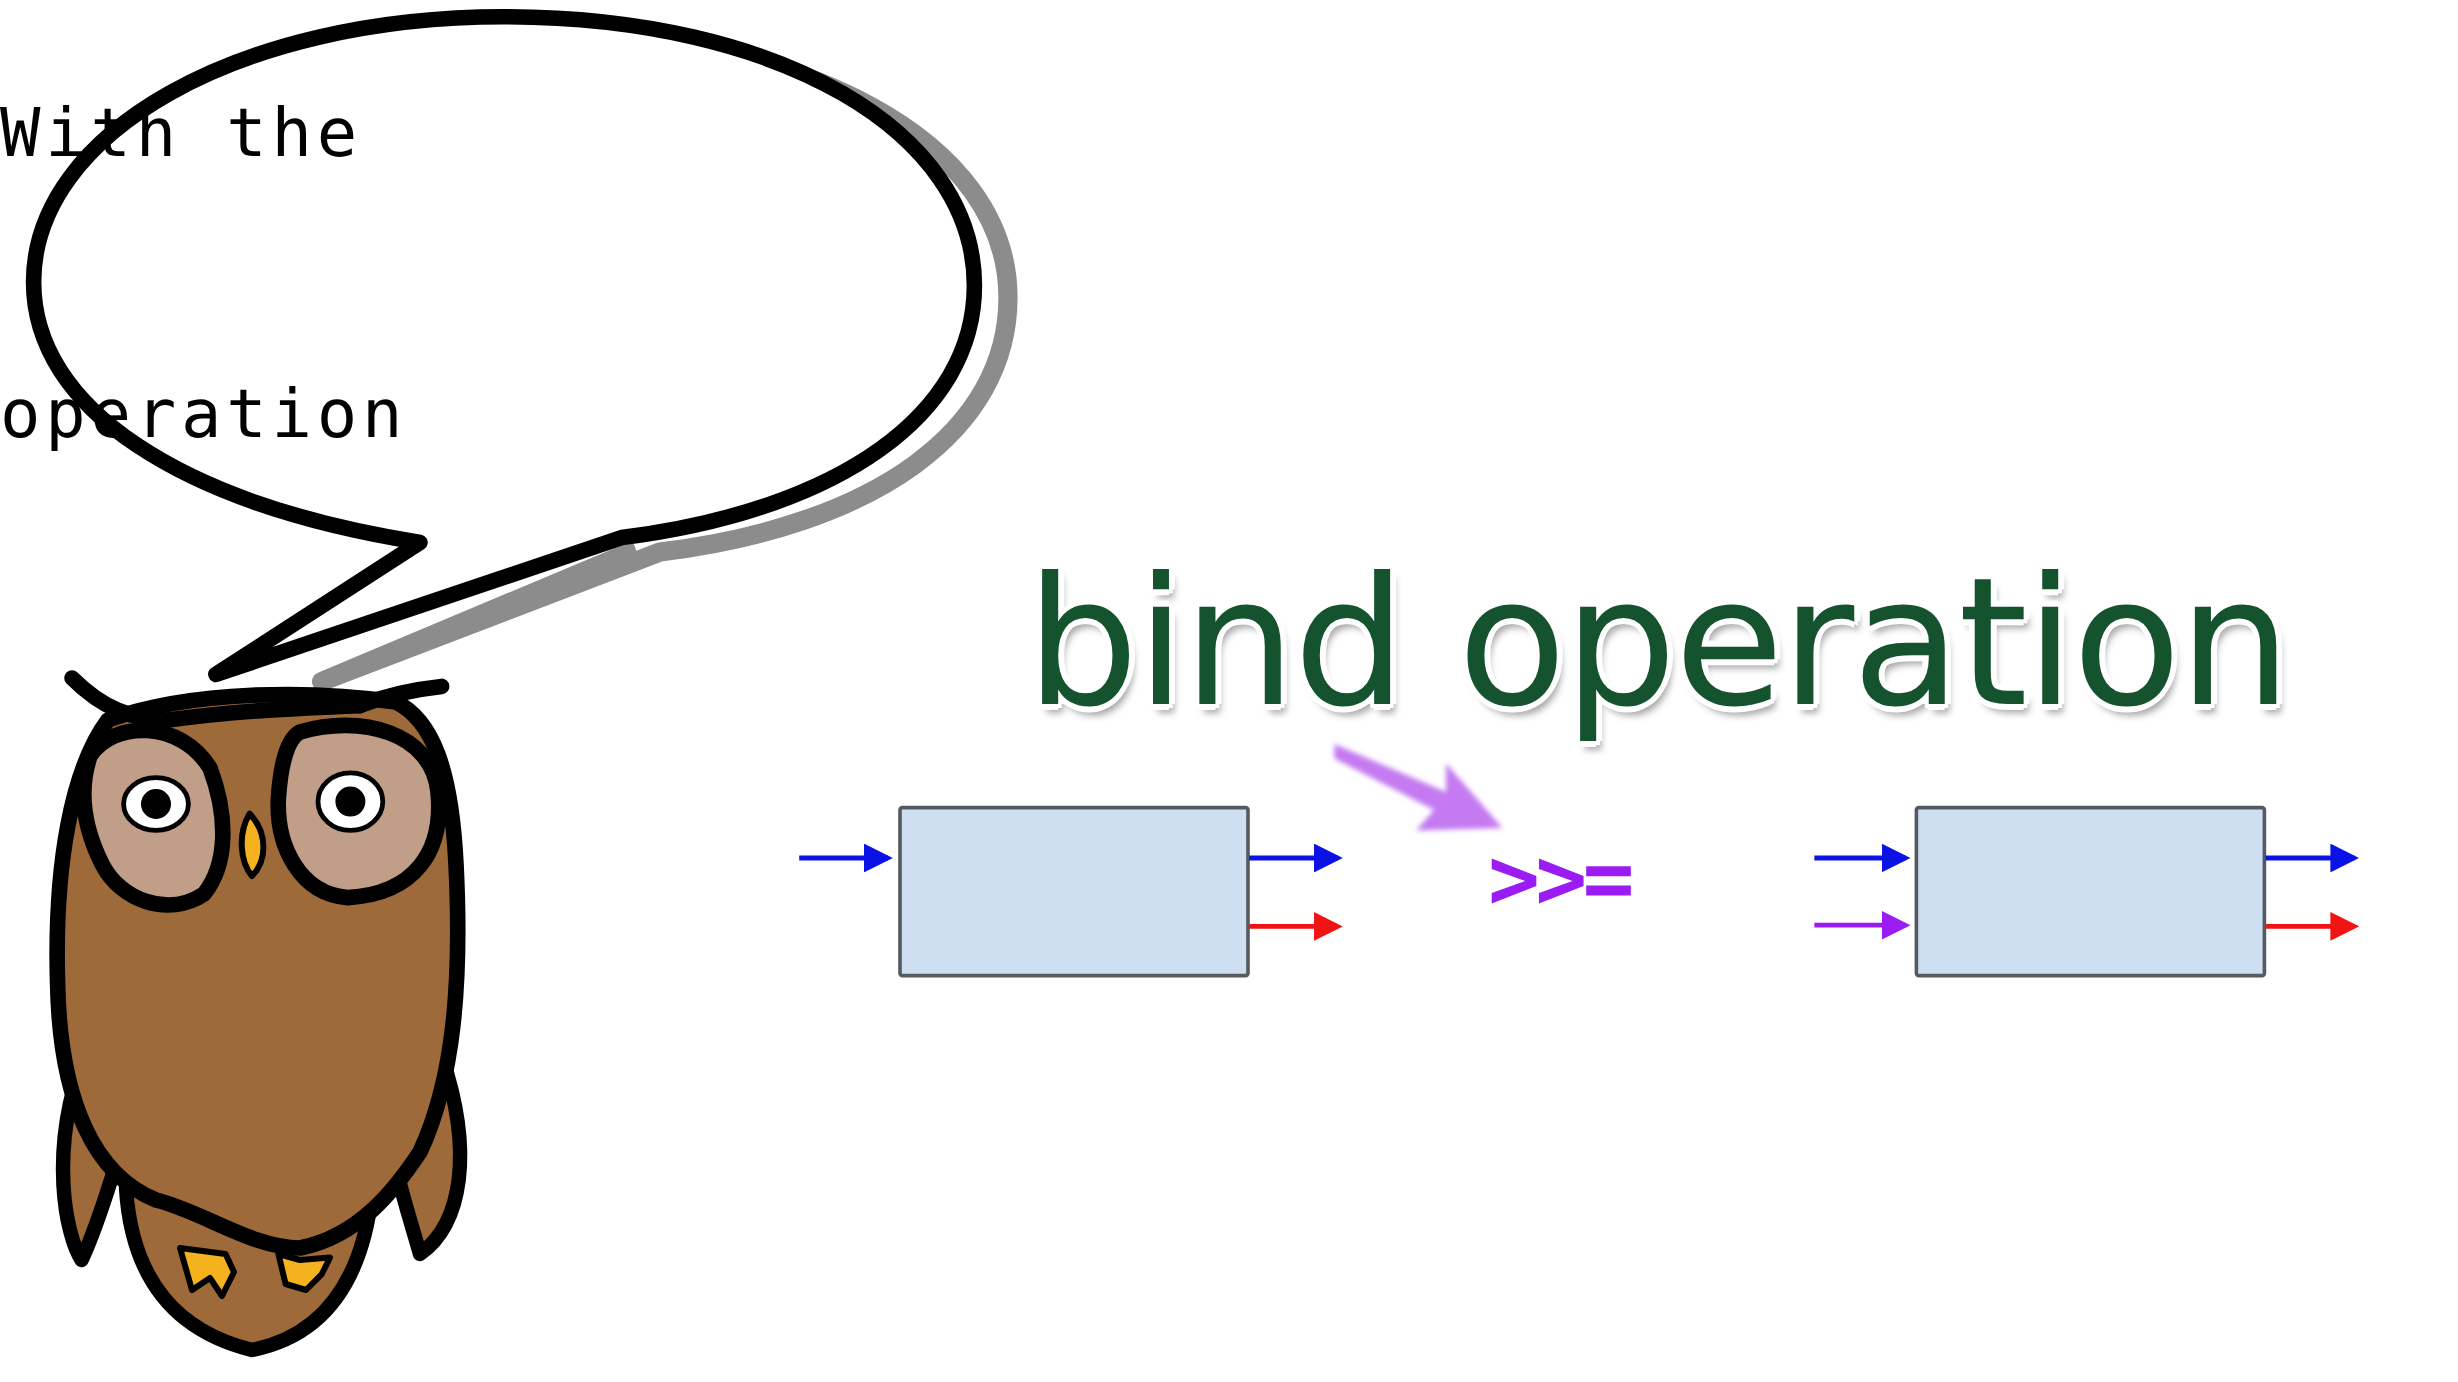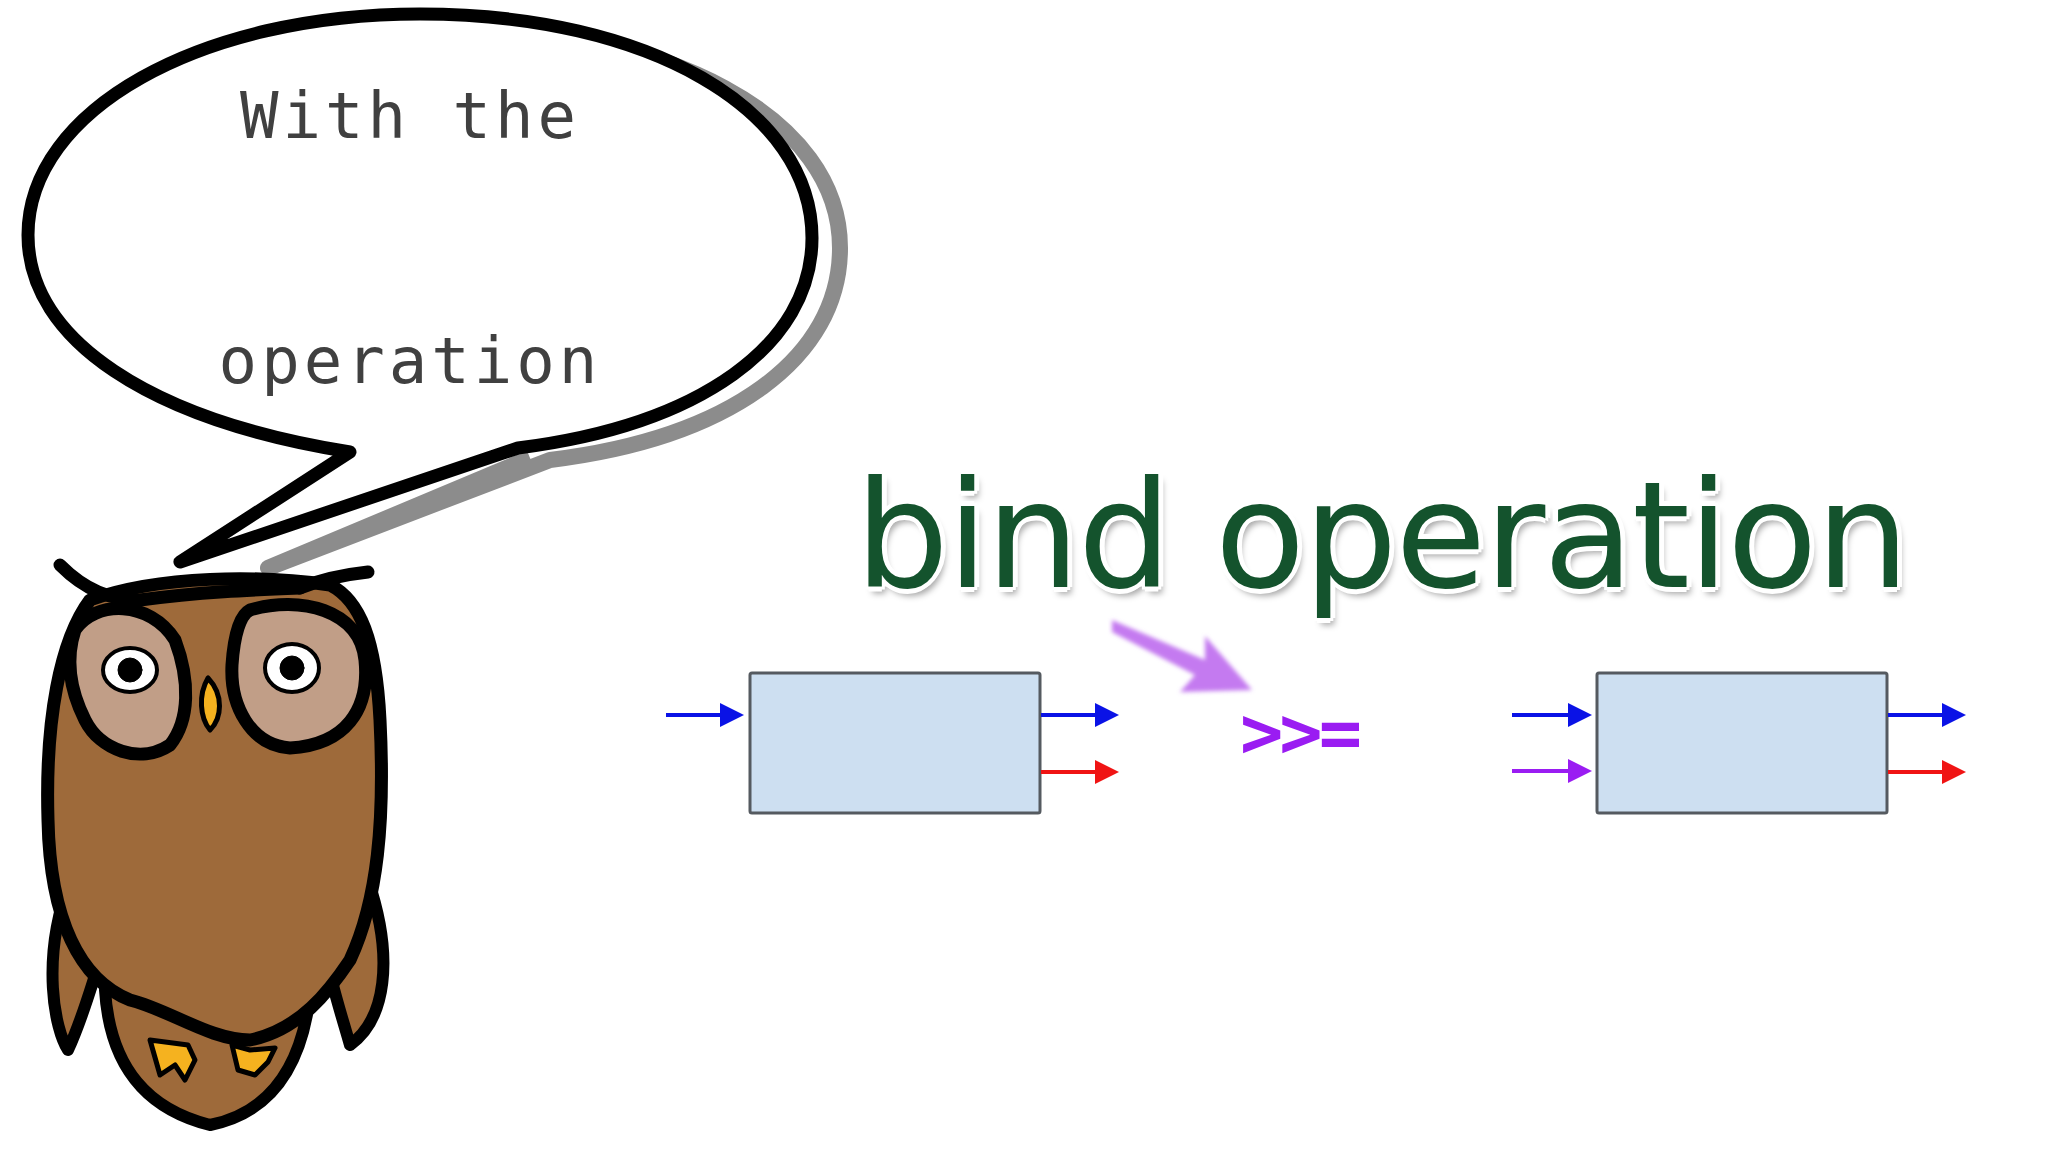--- a/index.html
+++ b/index.html
@@ -1,18 +1,18 @@
 <!DOCTYPE html>
 <html><head>
 <meta charset="utf-8">
 <style>
   html,body{margin:0;padding:0;background:#ffffff;}
   body{width:2048px;height:1152px;position:relative;overflow:hidden;font-family:"DejaVu Sans",sans-serif;}
   #stage{position:absolute;left:0;top:0;width:2048px;height:1152px;}
-  .bubble-text{position:absolute;left:0;width:820px;text-align:center;font-family:"DejaVu Sans Mono","Liberation Mono",monospace;color:#404040;font-size:64px;letter-spacing:4px;white-space:nowrap;line-height:1;}
+  .bubble-text{position:absolute;left:0;width:820px;font-family:"DejaVu Sans Mono","Liberation Mono",monospace;color:#000000;font-size:56px;letter-spacing:4px;white-space:nowrap;line-height:1;}
   .bubble-text b{font-weight:bold;}
   .title{position:absolute;left:855px;top:462px;font-family:"DejaVu Sans",sans-serif;font-weight:normal;font-size:148px;color:#14532d;letter-spacing:-2px;line-height:1;
     text-shadow:0 0 2px #fff,3px 3px 0 #fff,-3px -3px 0 #fff,3px -3px 0 #fff,-3px 3px 0 #fff,0 5px 0 #fff,5px 0 0 #fff,-5px 0 0 #fff,0 -5px 0 #fff,4px 7px 6px rgba(0,0,0,0.35);}
   .op{position:absolute;left:1240px;top:696px;font-family:"DejaVu Sans Mono",monospace;font-weight:bold;font-size:72px;color:#9a1cf2;line-height:1;letter-spacing:-4px;}
 </style>
 </head>
 <body>
 
 <div id="stage">
 
@@ -77,19 +77,19 @@
     <g>
       <rect x="1597" y="673" width="290" height="140" rx="2" fill="#cddff1" stroke="#555a60" stroke-width="3"></rect>
       <line x1="1512" y1="715" x2="1588" y2="715" stroke="#0a12e6" stroke-width="4" marker-end="url(#ahBlue)"></line>
       <line x1="1512" y1="771" x2="1588" y2="771" stroke="#9a1cf2" stroke-width="4" marker-end="url(#ahPurple)"></line>
       <line x1="1888" y1="715" x2="1962" y2="715" stroke="#0a12e6" stroke-width="4" marker-end="url(#ahBlue)"></line>
       <line x1="1888" y1="772" x2="1962" y2="772" stroke="#f01414" stroke-width="4" marker-end="url(#ahRed)"></line>
     </g>
   </svg>
 
   <div class="bubble-text" style="top:84px;left:0px;">With the</div>
-  <div class="bubble-text" style="top:318px;left:0px;margin-top:11px;">operation</div>
+  <div class="bubble-text" style="top:318px;left:0px;">operation</div>
 
   <div class="title">bind operation</div>
 
   <div class="op">&gt;&gt;=</div>
 
 </div>
 
 </body></html>

